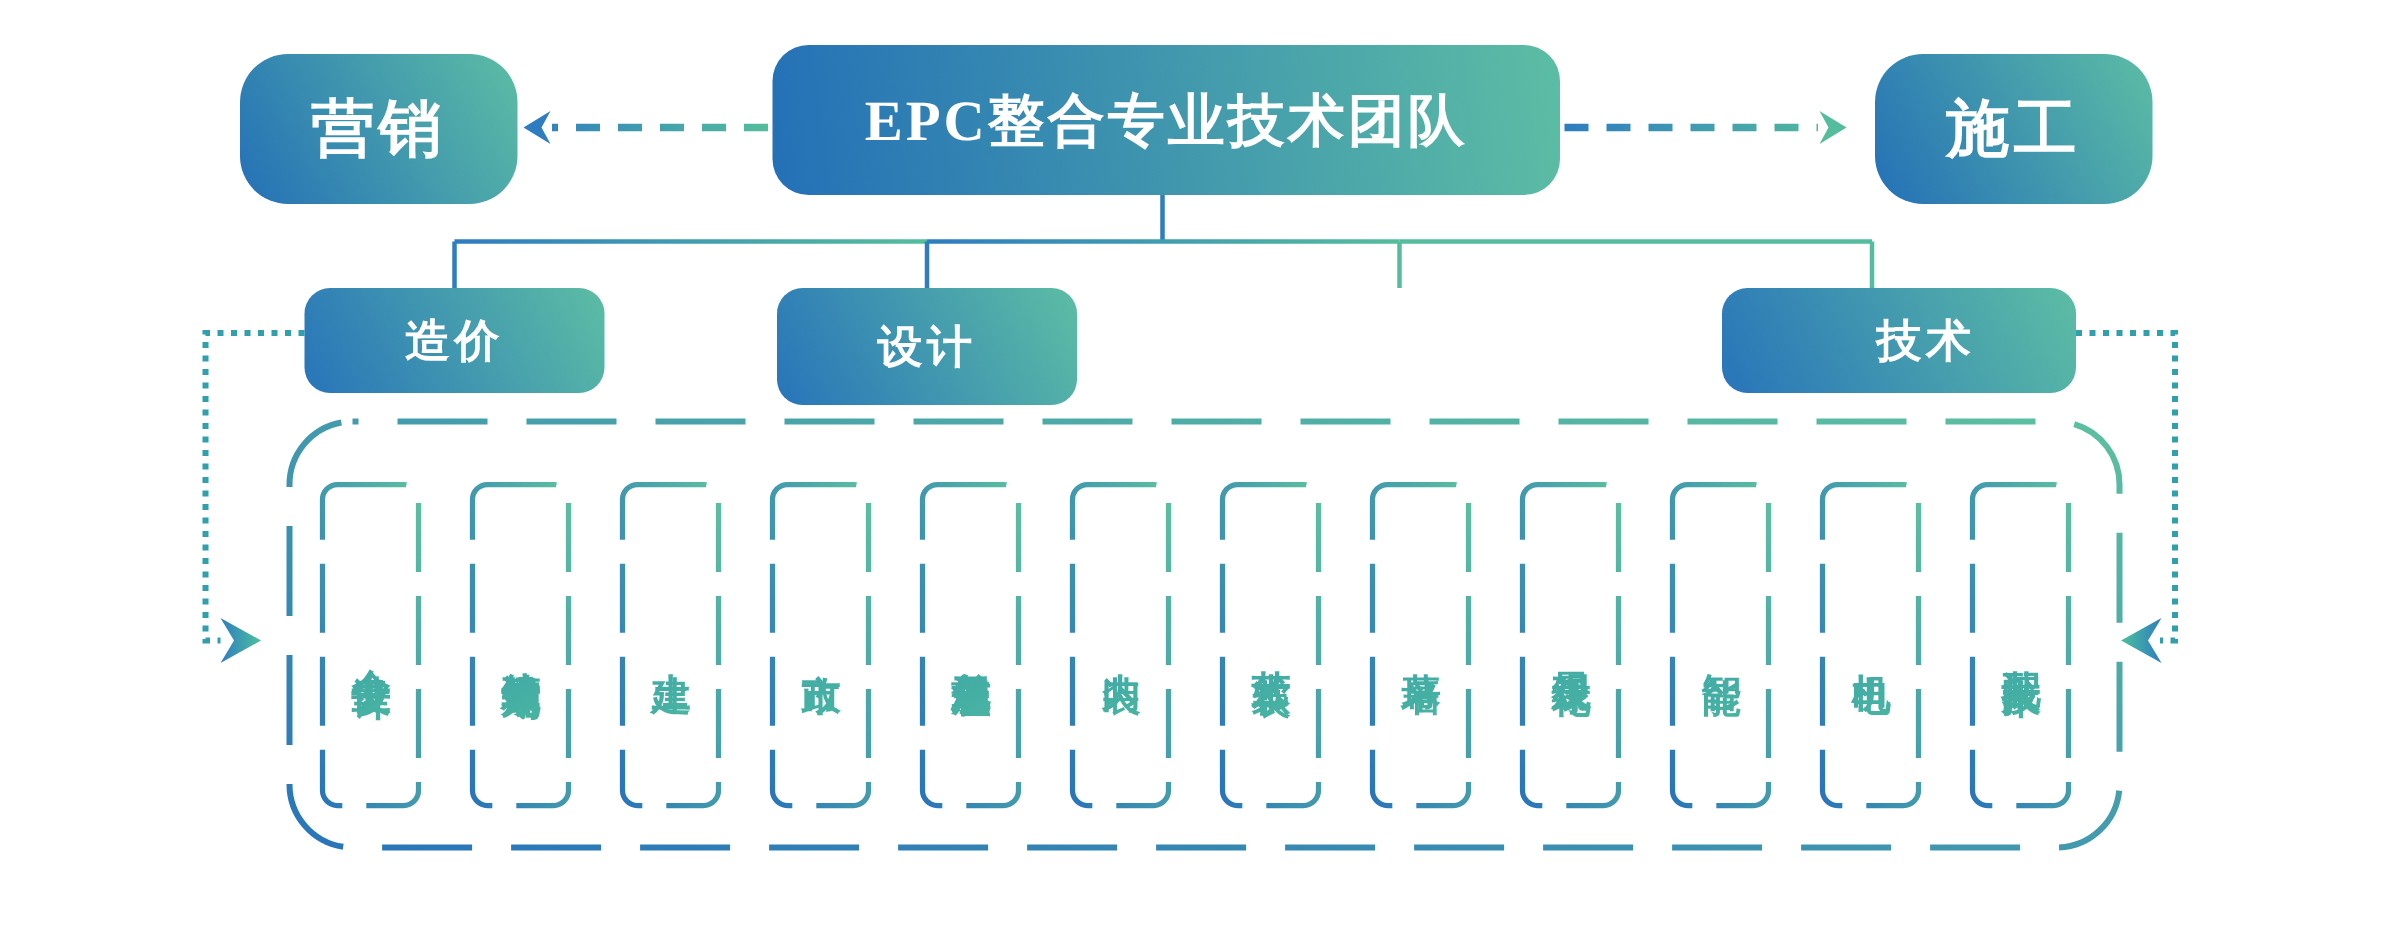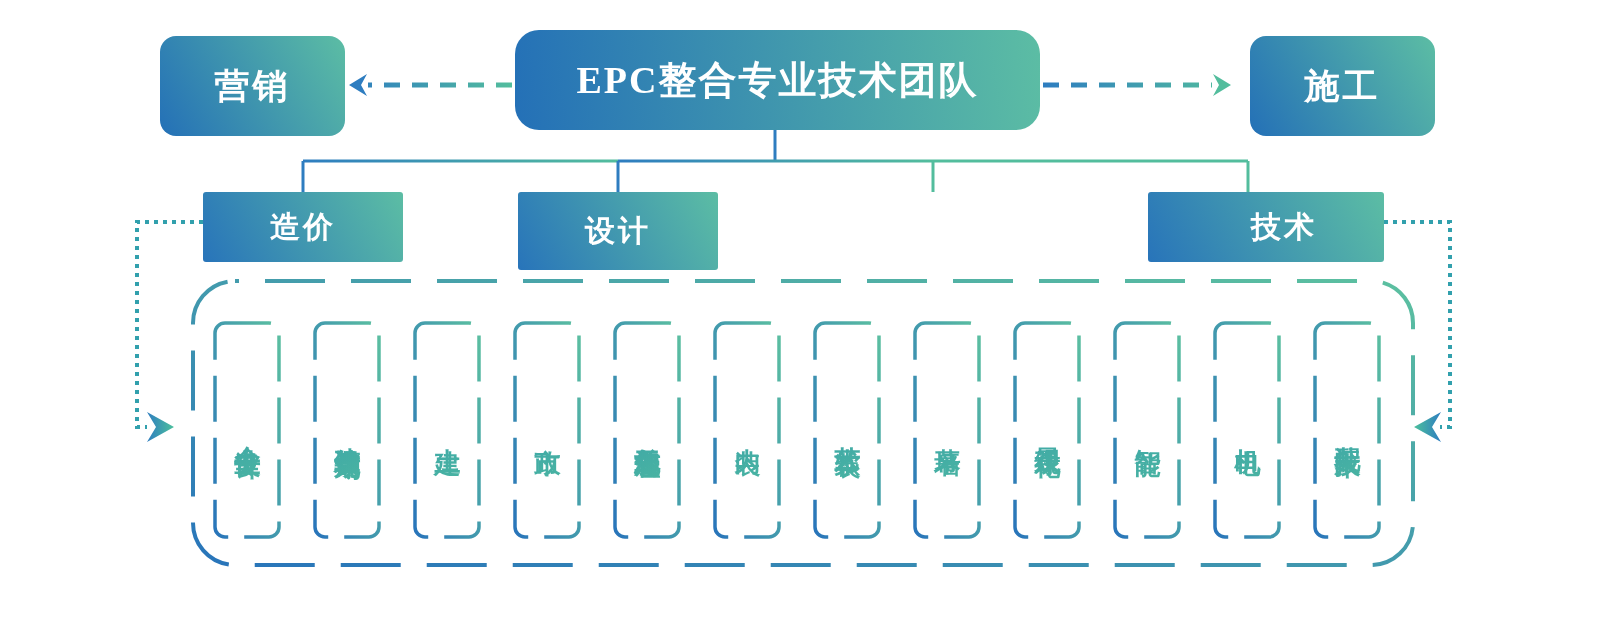--- a/index.html
+++ b/index.html
@@ -11,25 +11,25 @@
   .node{
     position:absolute;display:flex;align-items:center;justify-content:center;
     color:#ffffff;font-weight:700;letter-spacing:3px;
   }
   .node-root{
     background:linear-gradient(83deg,#2470b7 0%,#5cbda4 100%);
     border-radius:24px;font-size:38px;letter-spacing:2px;
   }
   .node-side{
     background:linear-gradient(60deg,#2470b7 0%,#5cbda4 100%);
-    border-radius:16px;font-size:35px;
+    border-radius:32px;font-size:42px;
   }
   .node-branch{
     background:linear-gradient(62deg,#2874ba 0%,#5cbda4 100%);
-    border-radius:3px;font-size:30px;font-family:Liberation Serif, serif;
+    border-radius:17px;font-size:30px;font-family:Liberation Serif, serif;
   }
   .spec-label{
     position:absolute;display:flex;align-items:center;justify-content:center;
     writing-mode:vertical-rl;text-orientation:upright;
     font-weight:700;font-size:26px;line-height:1;letter-spacing:2px;
     background:linear-gradient(150deg,#2c7fbb 0%,#3da6a8 45%,#55c09c 100%);
     -webkit-background-clip:text;background-clip:text;color:transparent;
   }
 </style>
 </head>

